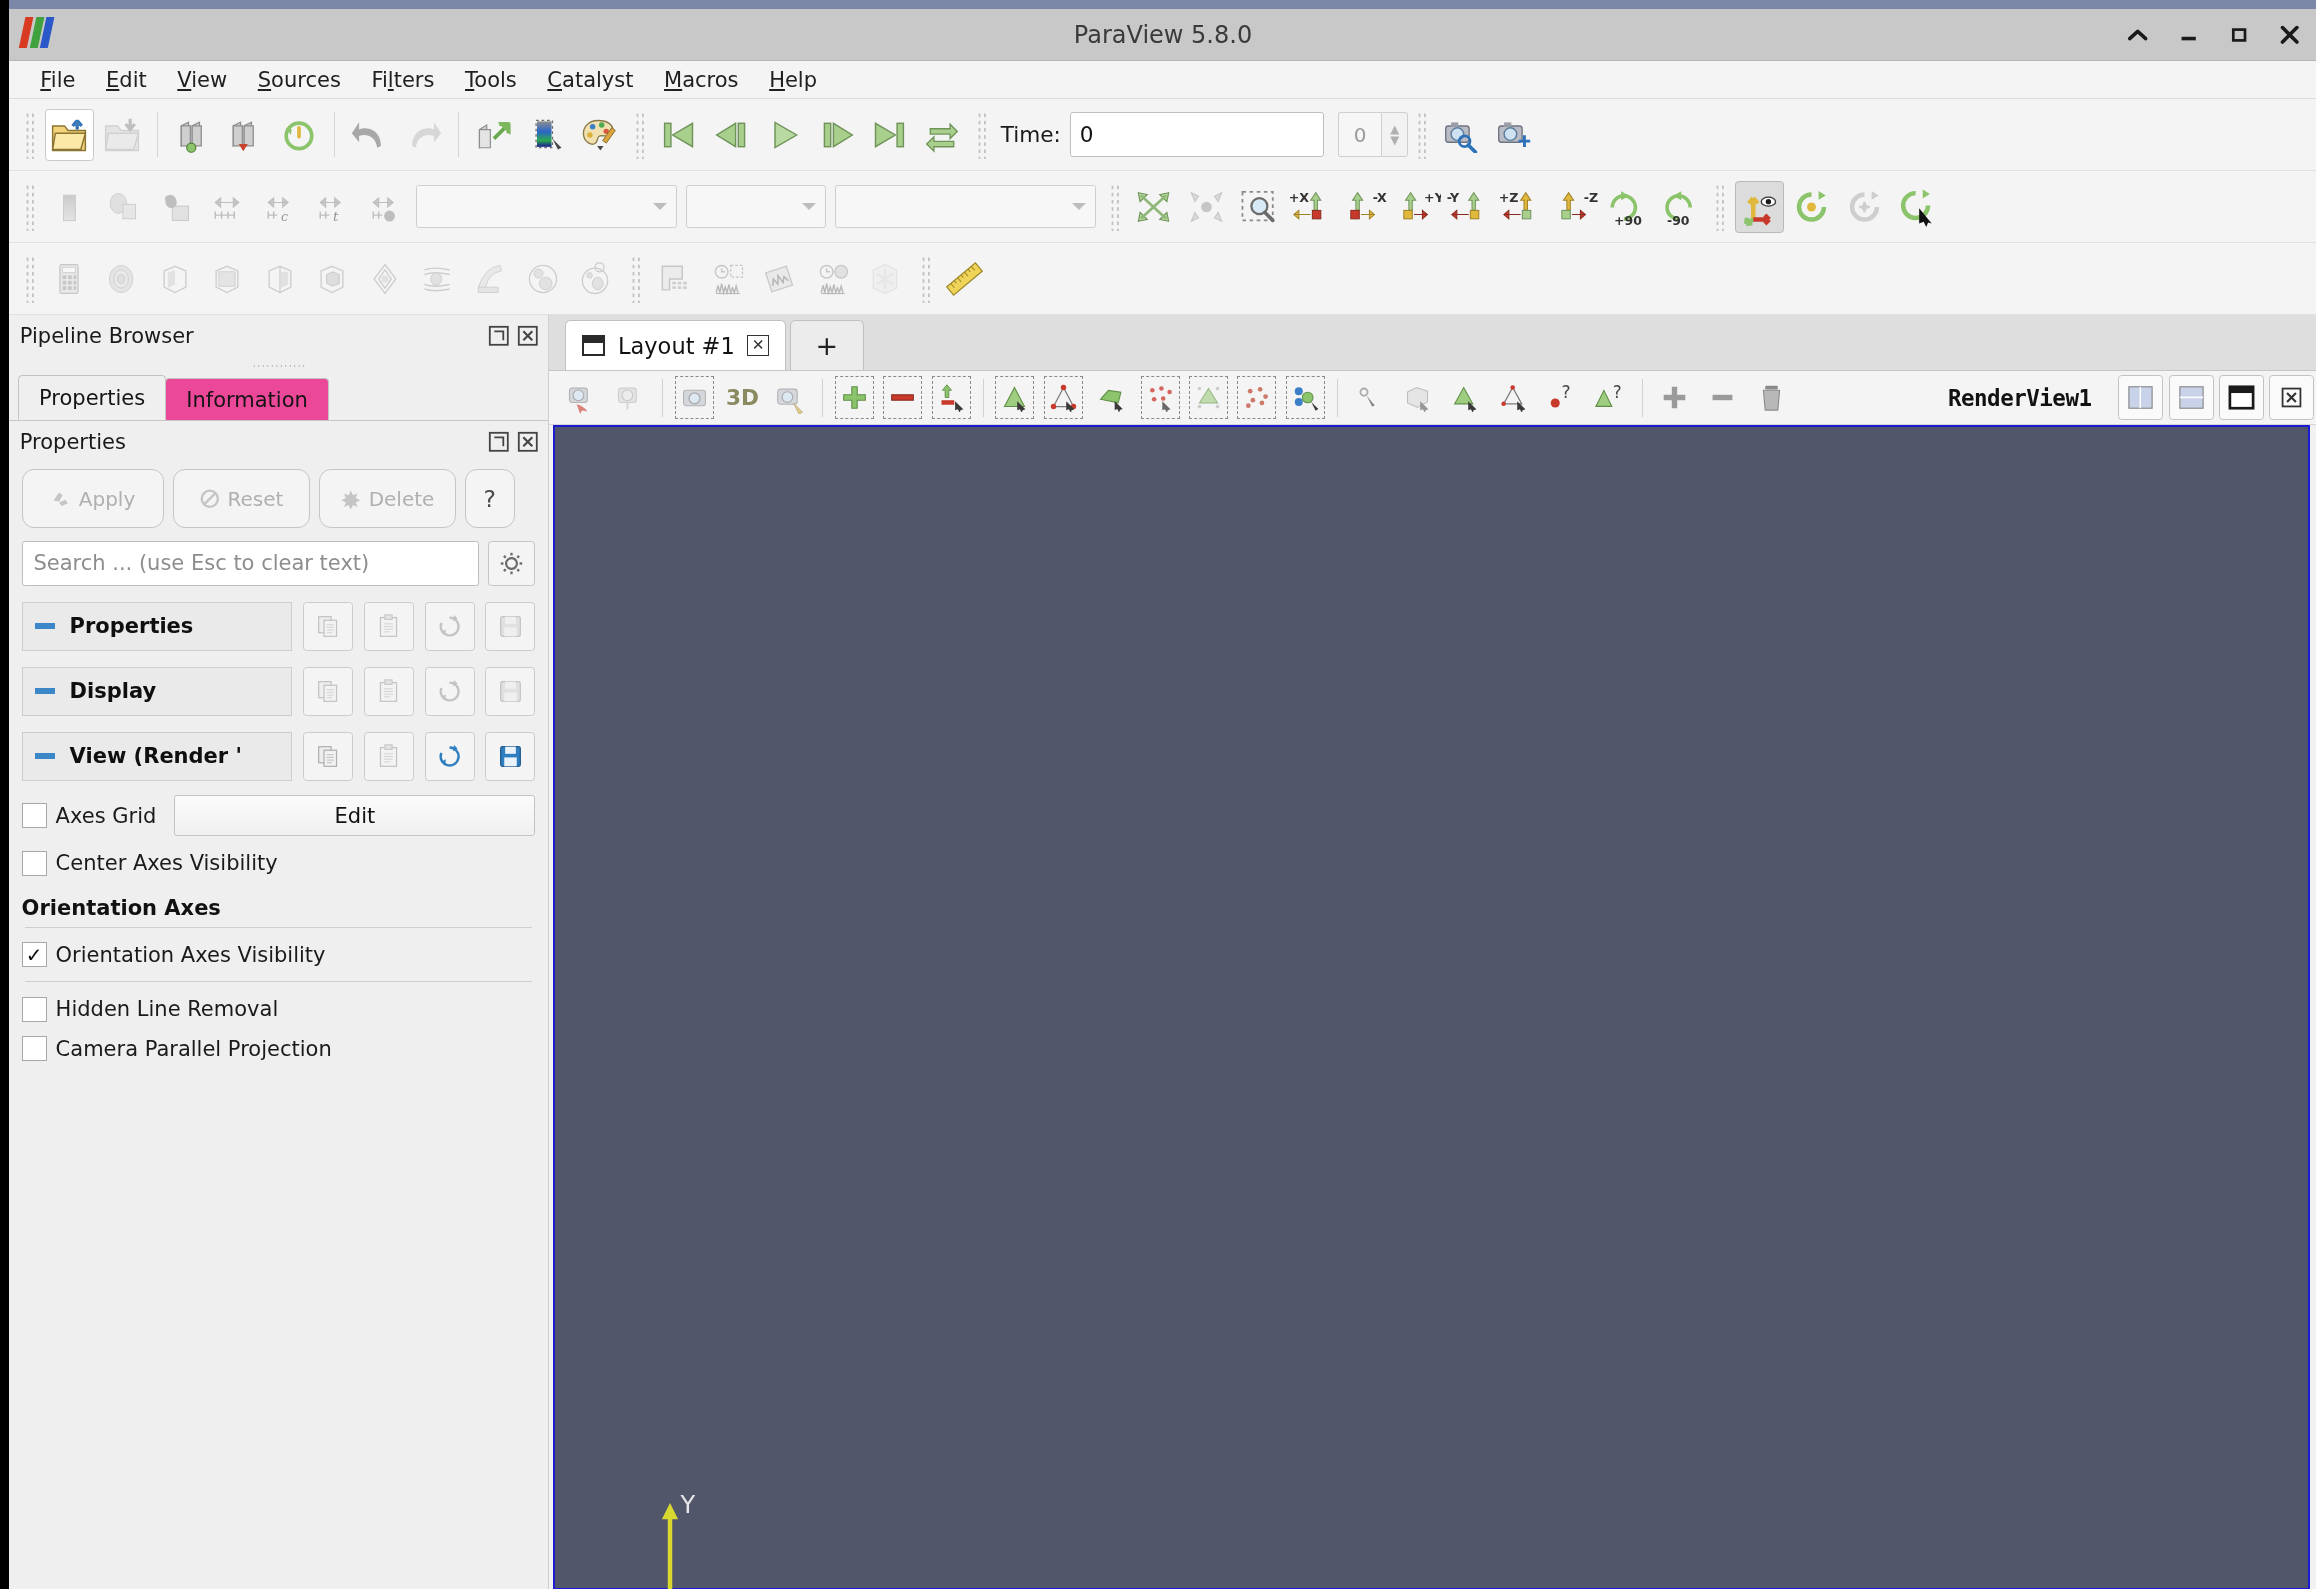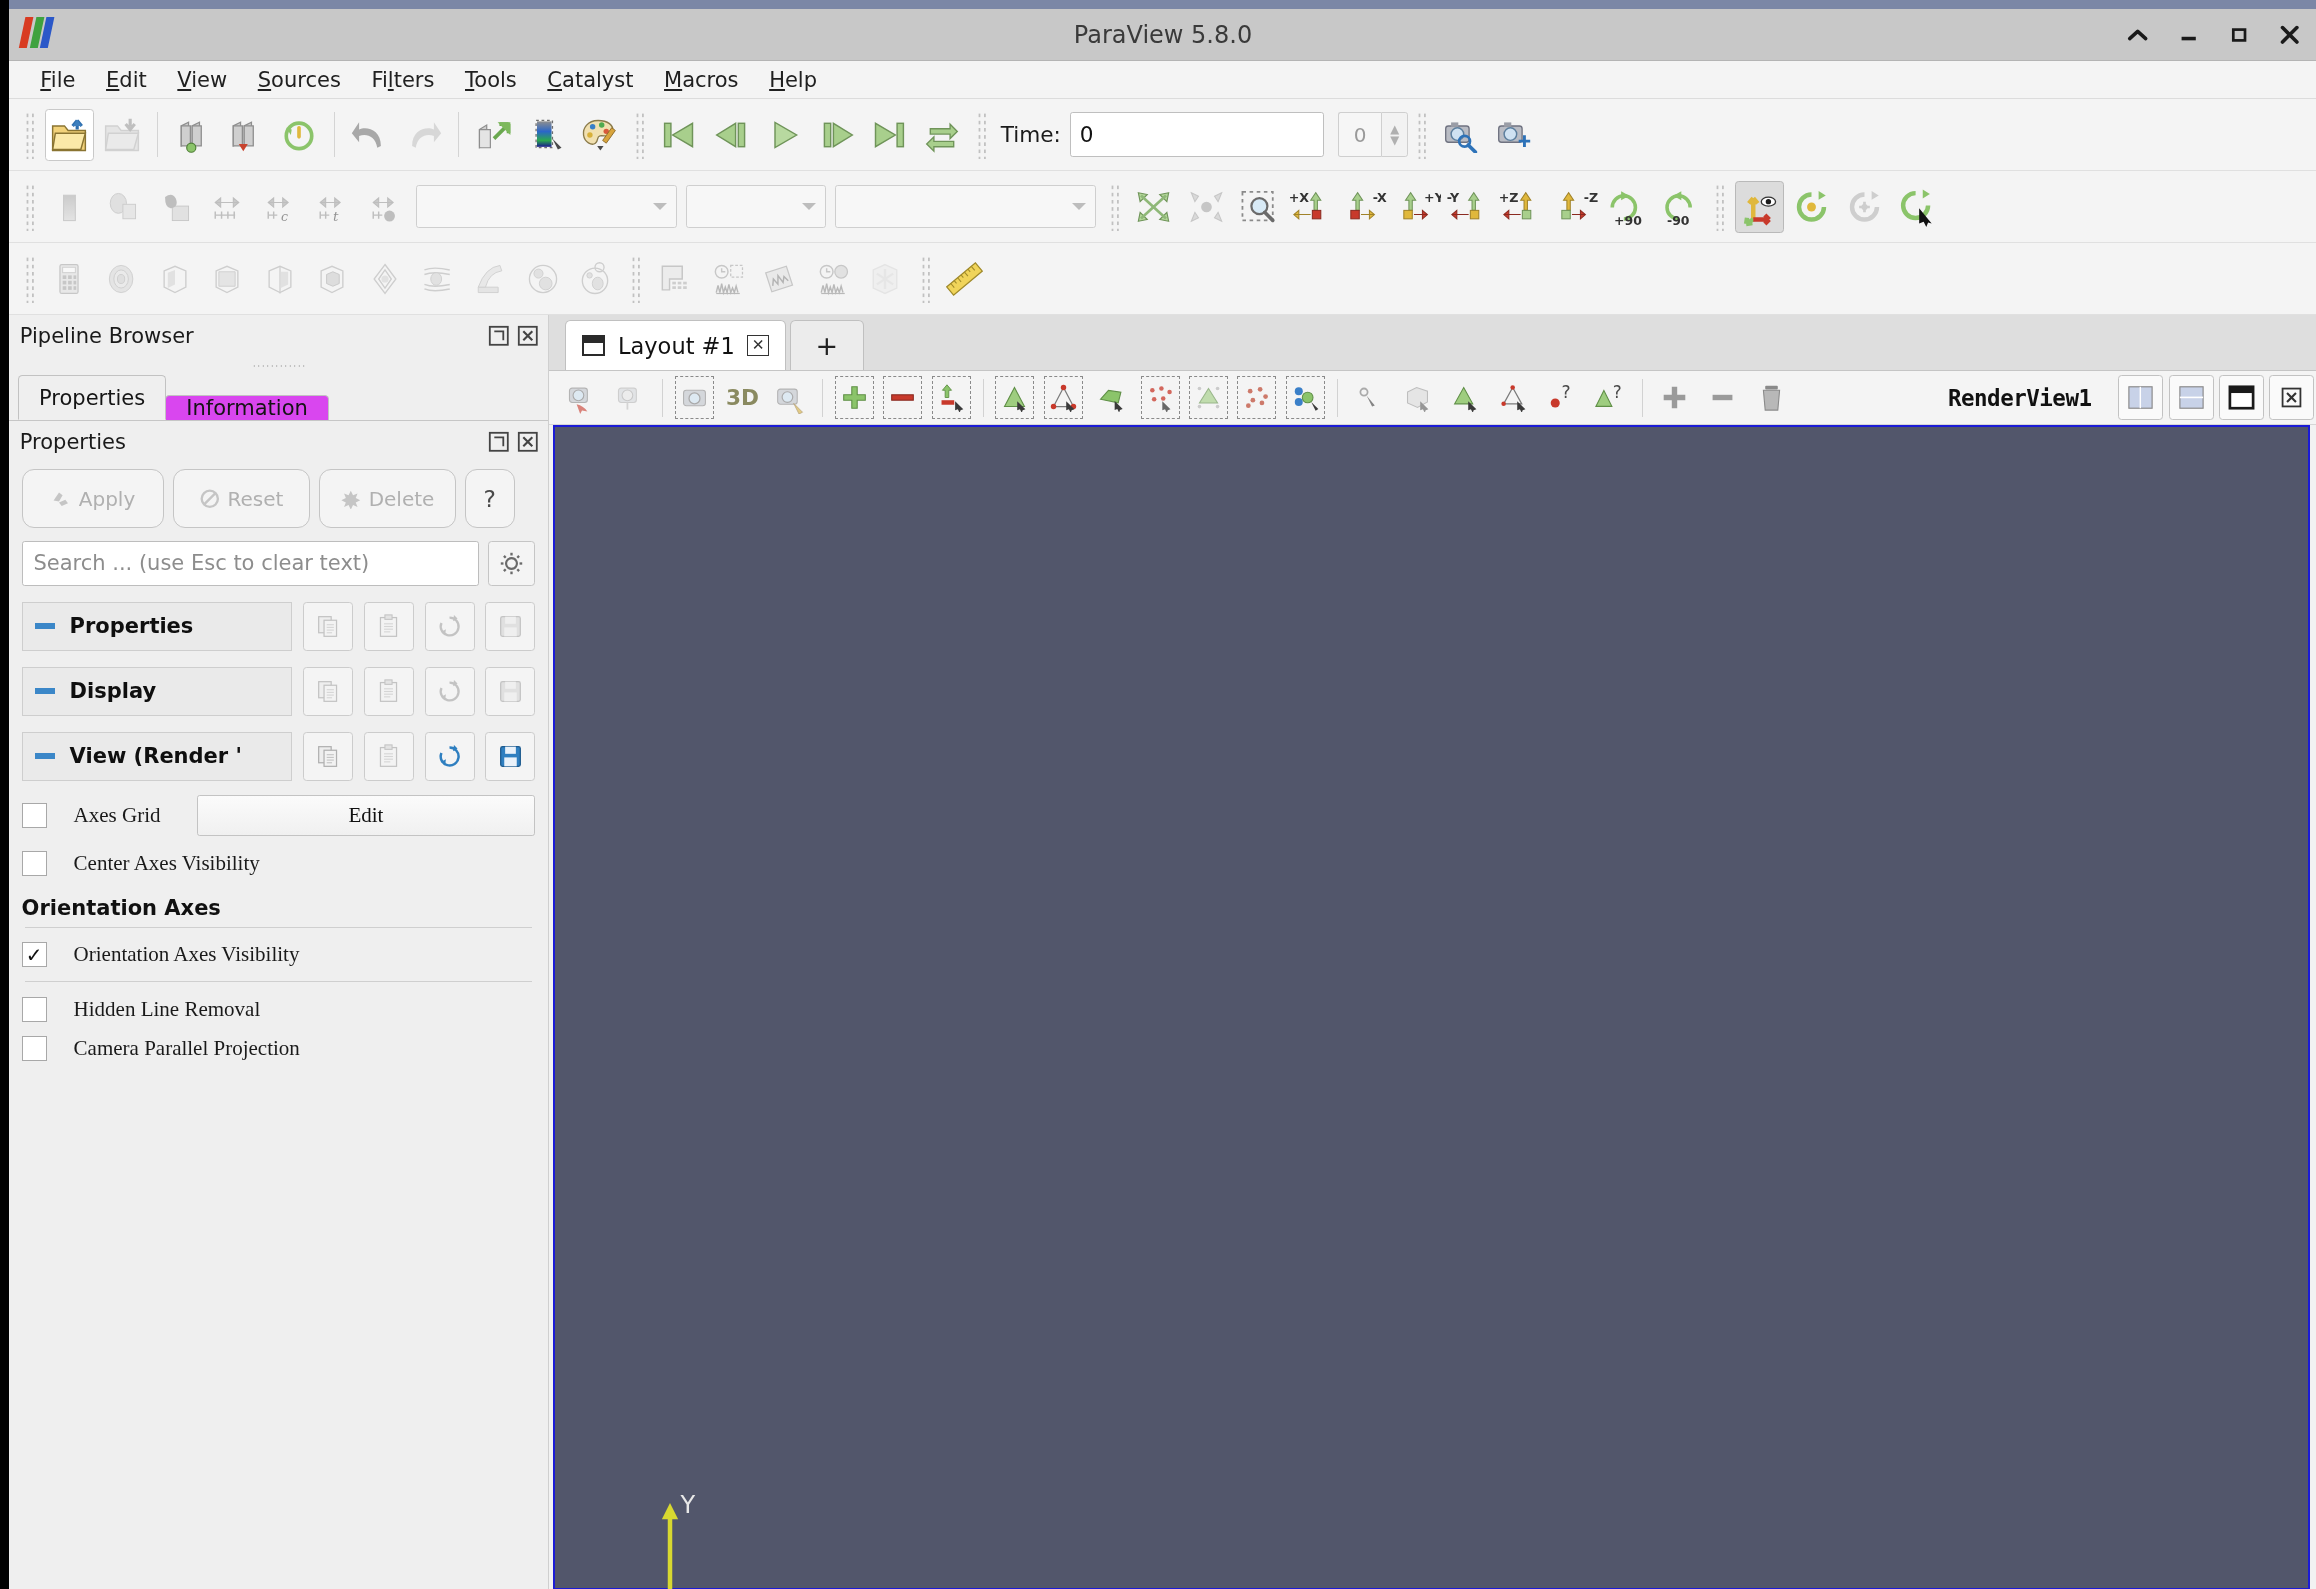--- a/index.html
+++ b/index.html
@@ -223,27 +223,27 @@
 
   
   .tabs {
     display: flex; align-items: flex-end;
     height: 45px; flex: 0 0 45px;
     padding-left: 9px;
     border-bottom: 0.9px solid #c6c6c6;
     background: #efefef;
   }
   .tab {
-    height: 25px; padding: 0 20px;
+    height: 42px; padding: 0 20px;
     display: flex; align-items: center;
     font-size: 21px; color: #141414;
     border: 0.9px solid #c2c2c2;
     border-bottom: none;
     border-radius: 4.5px 4.5px 0 0;
-    background: #d946ef;
+    background: #ec4899;
     margin-right: -0.9px;
   }
   .tab.selected {
     background: #efefef;
     height: 45px;
     position: relative; z-index: 2;
     border-bottom: 0.9px solid #efefef;
   }
 
   .props-scroll {
@@ -306,23 +306,22 @@
     width: 20px; height: 6.3px; background: #3b87c8; flex: 0 0 20px;
   }
   .gbtn {
     width: 50px; height: 49px;
     border: 0.9px solid #cccccc; border-radius: 3.6px; background: #f4f4f4;
     display:flex; align-items:center; justify-content:center;
     flex: 0 0 50px;
   }
 
   .chk-row {
-    display: flex; align-items: center; gap: 27px;
+    display: flex; align-items: center; gap: 9px;
     padding: 14.4px 12.6px 0 12.6px;
-    font-family: Liberation Serif, serif;
   }
   .chk {
     width: 25px; height: 25px; flex: 0 0 25px;
     border: 0.9px solid #a8a8a8; background: #fff;
     display:flex; align-items:center; justify-content:center;
     font-size: 20px; color: #111; line-height: 1;
   }
   .chk-label { font-size: 21px; color: #1a1a1a; white-space: nowrap; }
   .edit-btn {
     flex: 1 1 auto; height: 41px; margin-left: 9px;

